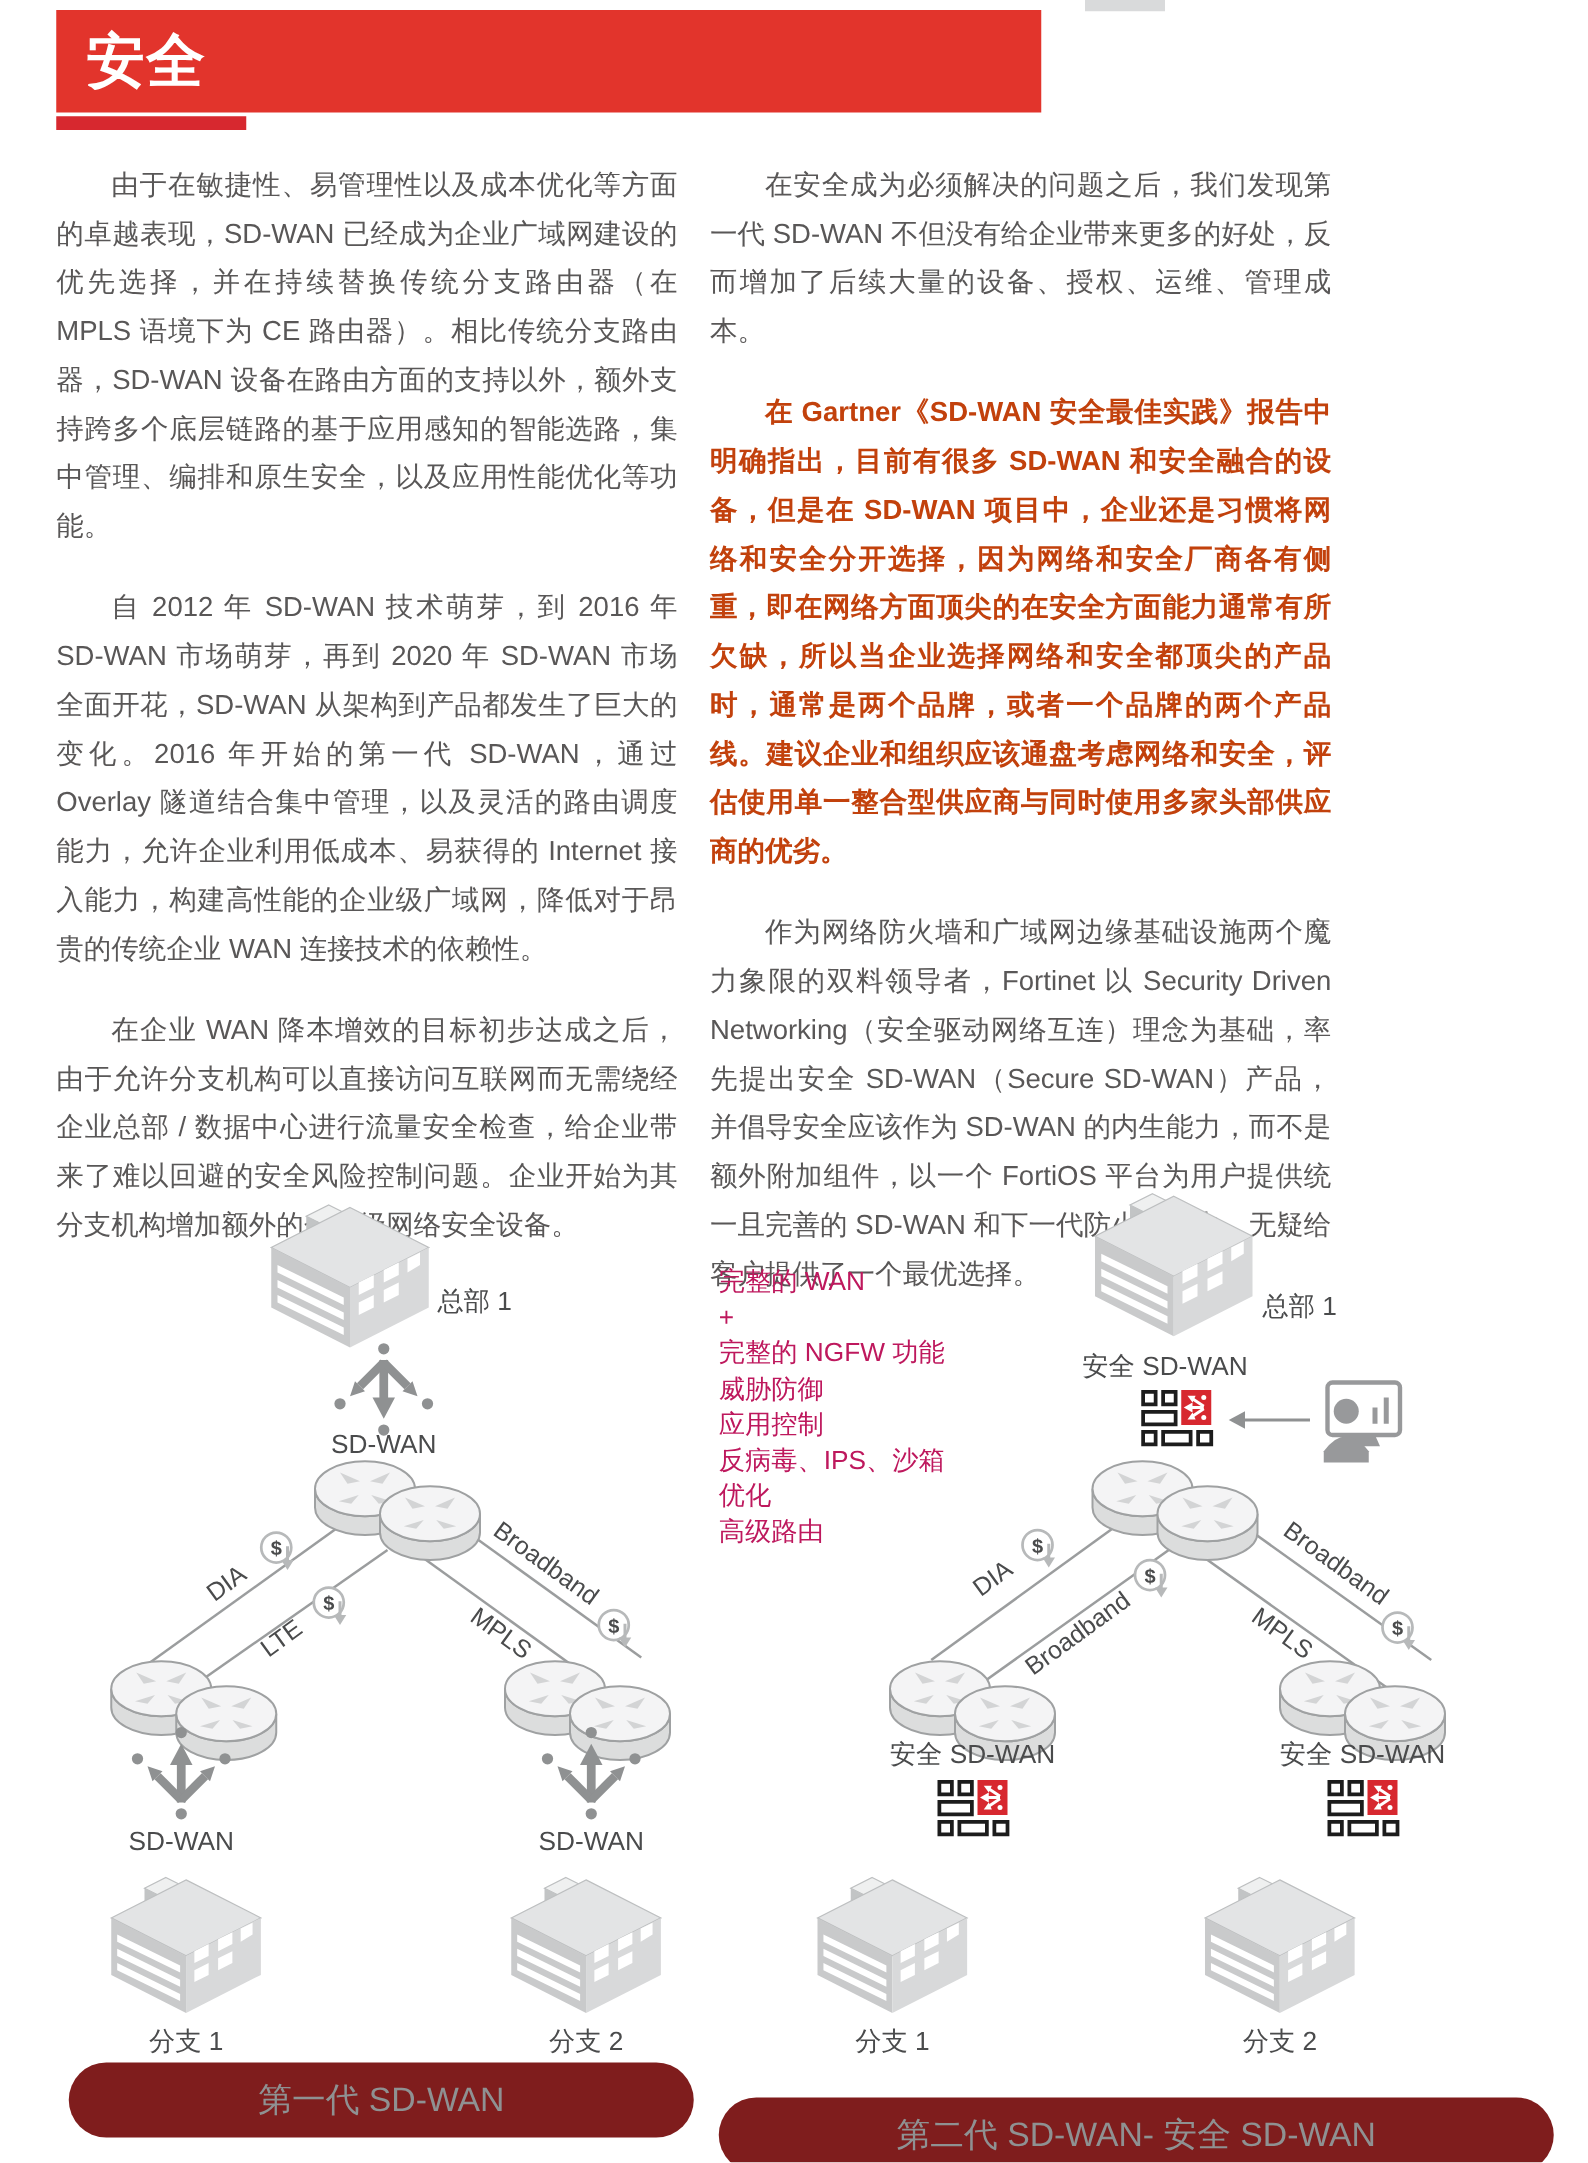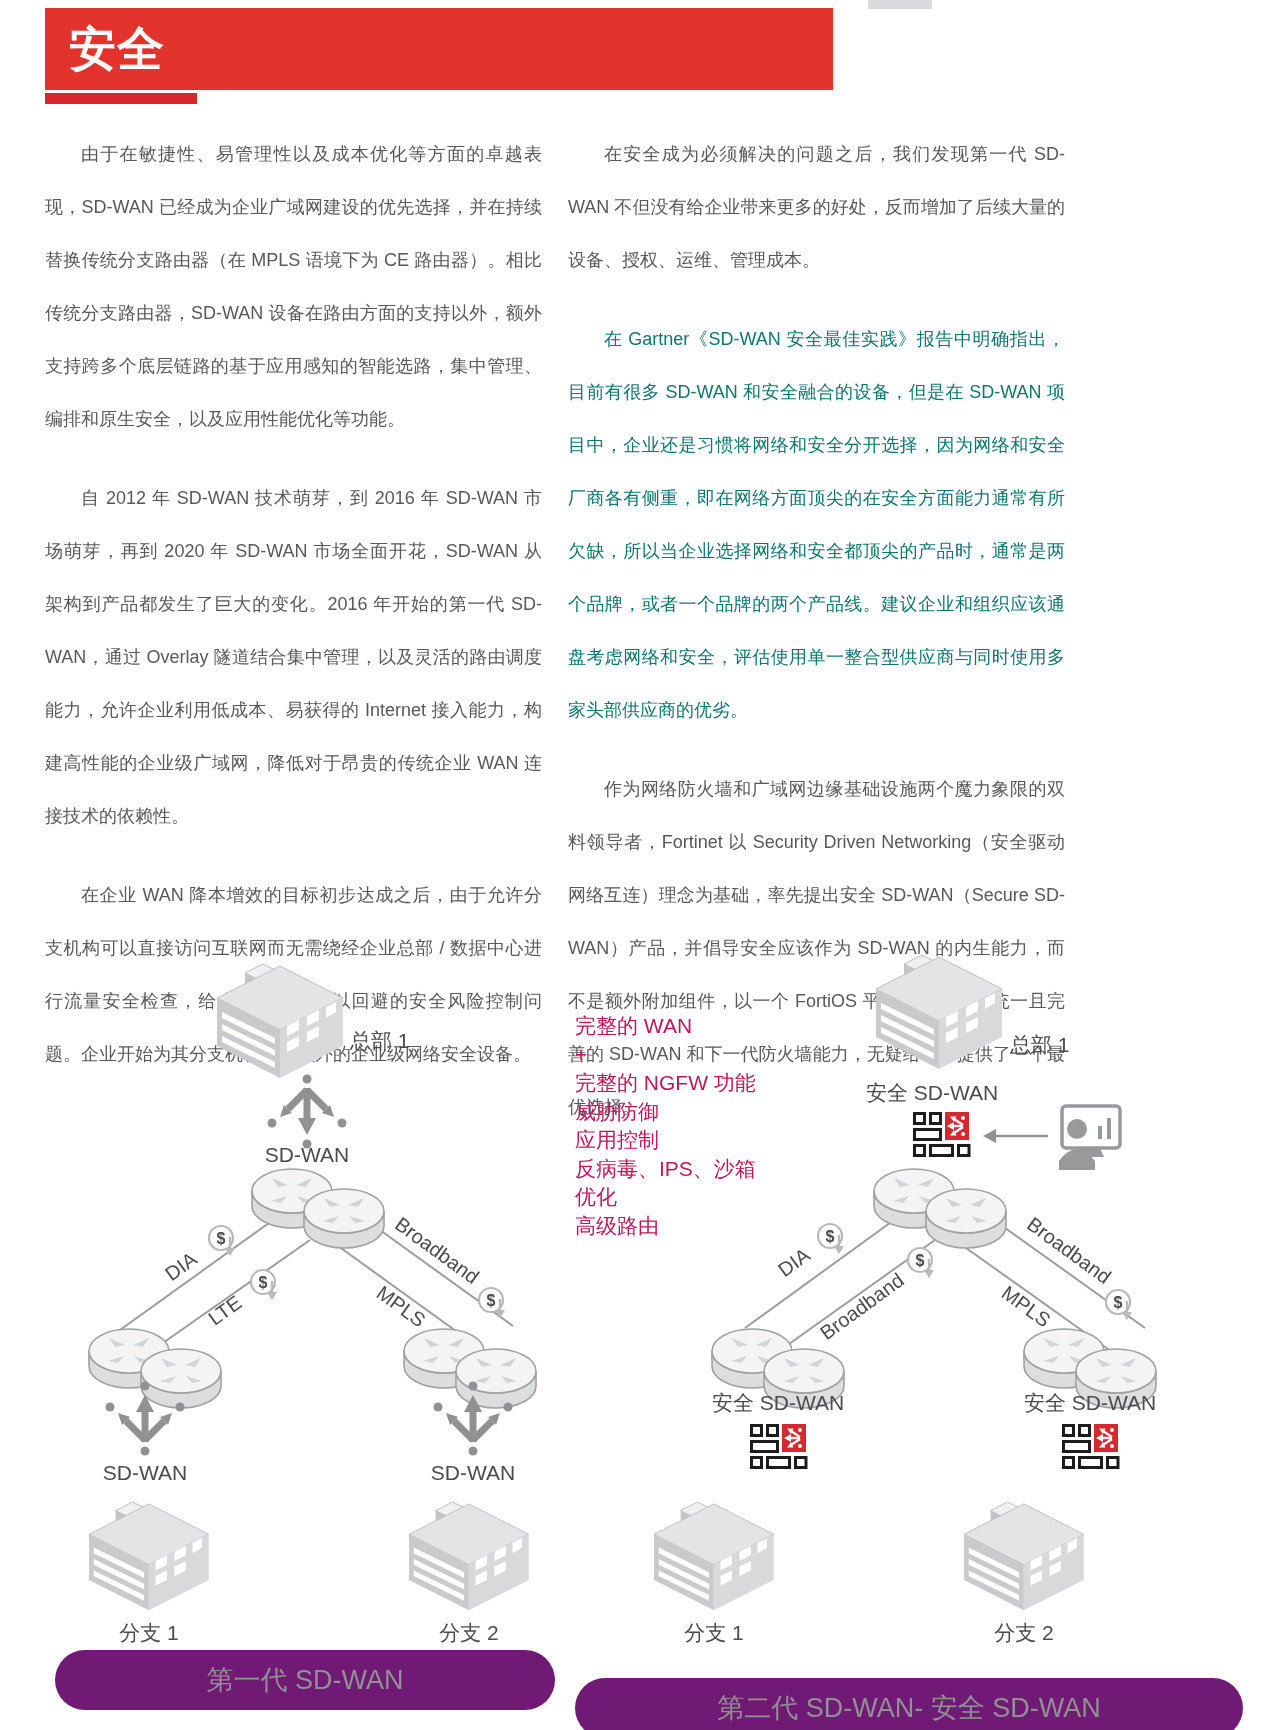--- a/index.html
+++ b/index.html
@@ -8,35 +8,35 @@
 
   
   .banner{position:absolute;left:45px;top:8px;width:788px;height:82px;background:#e2342c;
           color:#ffffff;display:flex;align-items:center;padding-left:24px;box-sizing:border-box;gap:12px;}
   .banner .hl{font-size:47px;font-weight:bold;letter-spacing:1px;}
   .banner .rest{font-size:40px;font-weight:500;margin-left:6px;letter-spacing:1px;}
   .banner-underline{position:absolute;left:45px;top:93px;width:152px;height:11px;background:#d7282f;}
   .edge-frag{position:absolute;left:868px;top:0;width:64px;height:9px;background:#d9dadb;}
 
   
-  .col{position:absolute;top:128px;width:497px;color:#595757;font-size:18px;line-height:53px;
+  .col{position:absolute;top:128px;width:497px;color:#595757;font-size:22px;line-height:39px;
        text-align:justify;}
   .col-left{left:45px;}
   .col-right{left:568px;}
   .col p{margin:0 0 26px 0;text-indent:2em;}
   .col p:last-child{margin-bottom:0;}
-  .col p.red{color:#0f766e;font-weight:normal;margin-top:12px;}
+  .col p.red{color:#c2410c;font-weight:bold;margin-top:12px;}
 
   
   .diagram{position:absolute;}
   .diagram svg{display:block;}
   svg text{font-family:"Liberation Sans","DejaVu Sans",sans-serif;fill:#4a4b4c;}
   .feature-list{position:absolute;left:575px;top:1012px;width:228px;text-align:left;
                 color:#be185d;font-size:21px;line-height:28.5px;}
-  .caption-pill{position:absolute;top:1650px;height:60px;background:#701a75;border-radius:30px;
+  .caption-pill{position:absolute;top:1650px;height:60px;background:#7f1d1d;border-radius:30px;
                 display:flex;align-items:center;justify-content:center;color:#8f9192;font-size:27px;}
   .pill-left{left:55px;width:500px;}
   .pill-right{left:575px;width:668px;margin-top:28px;}
 </style>
 </head>
 <body>
 
 <svg width="0" height="0" style="position:absolute" aria-hidden="true">
   <defs>
     <g id="building">

